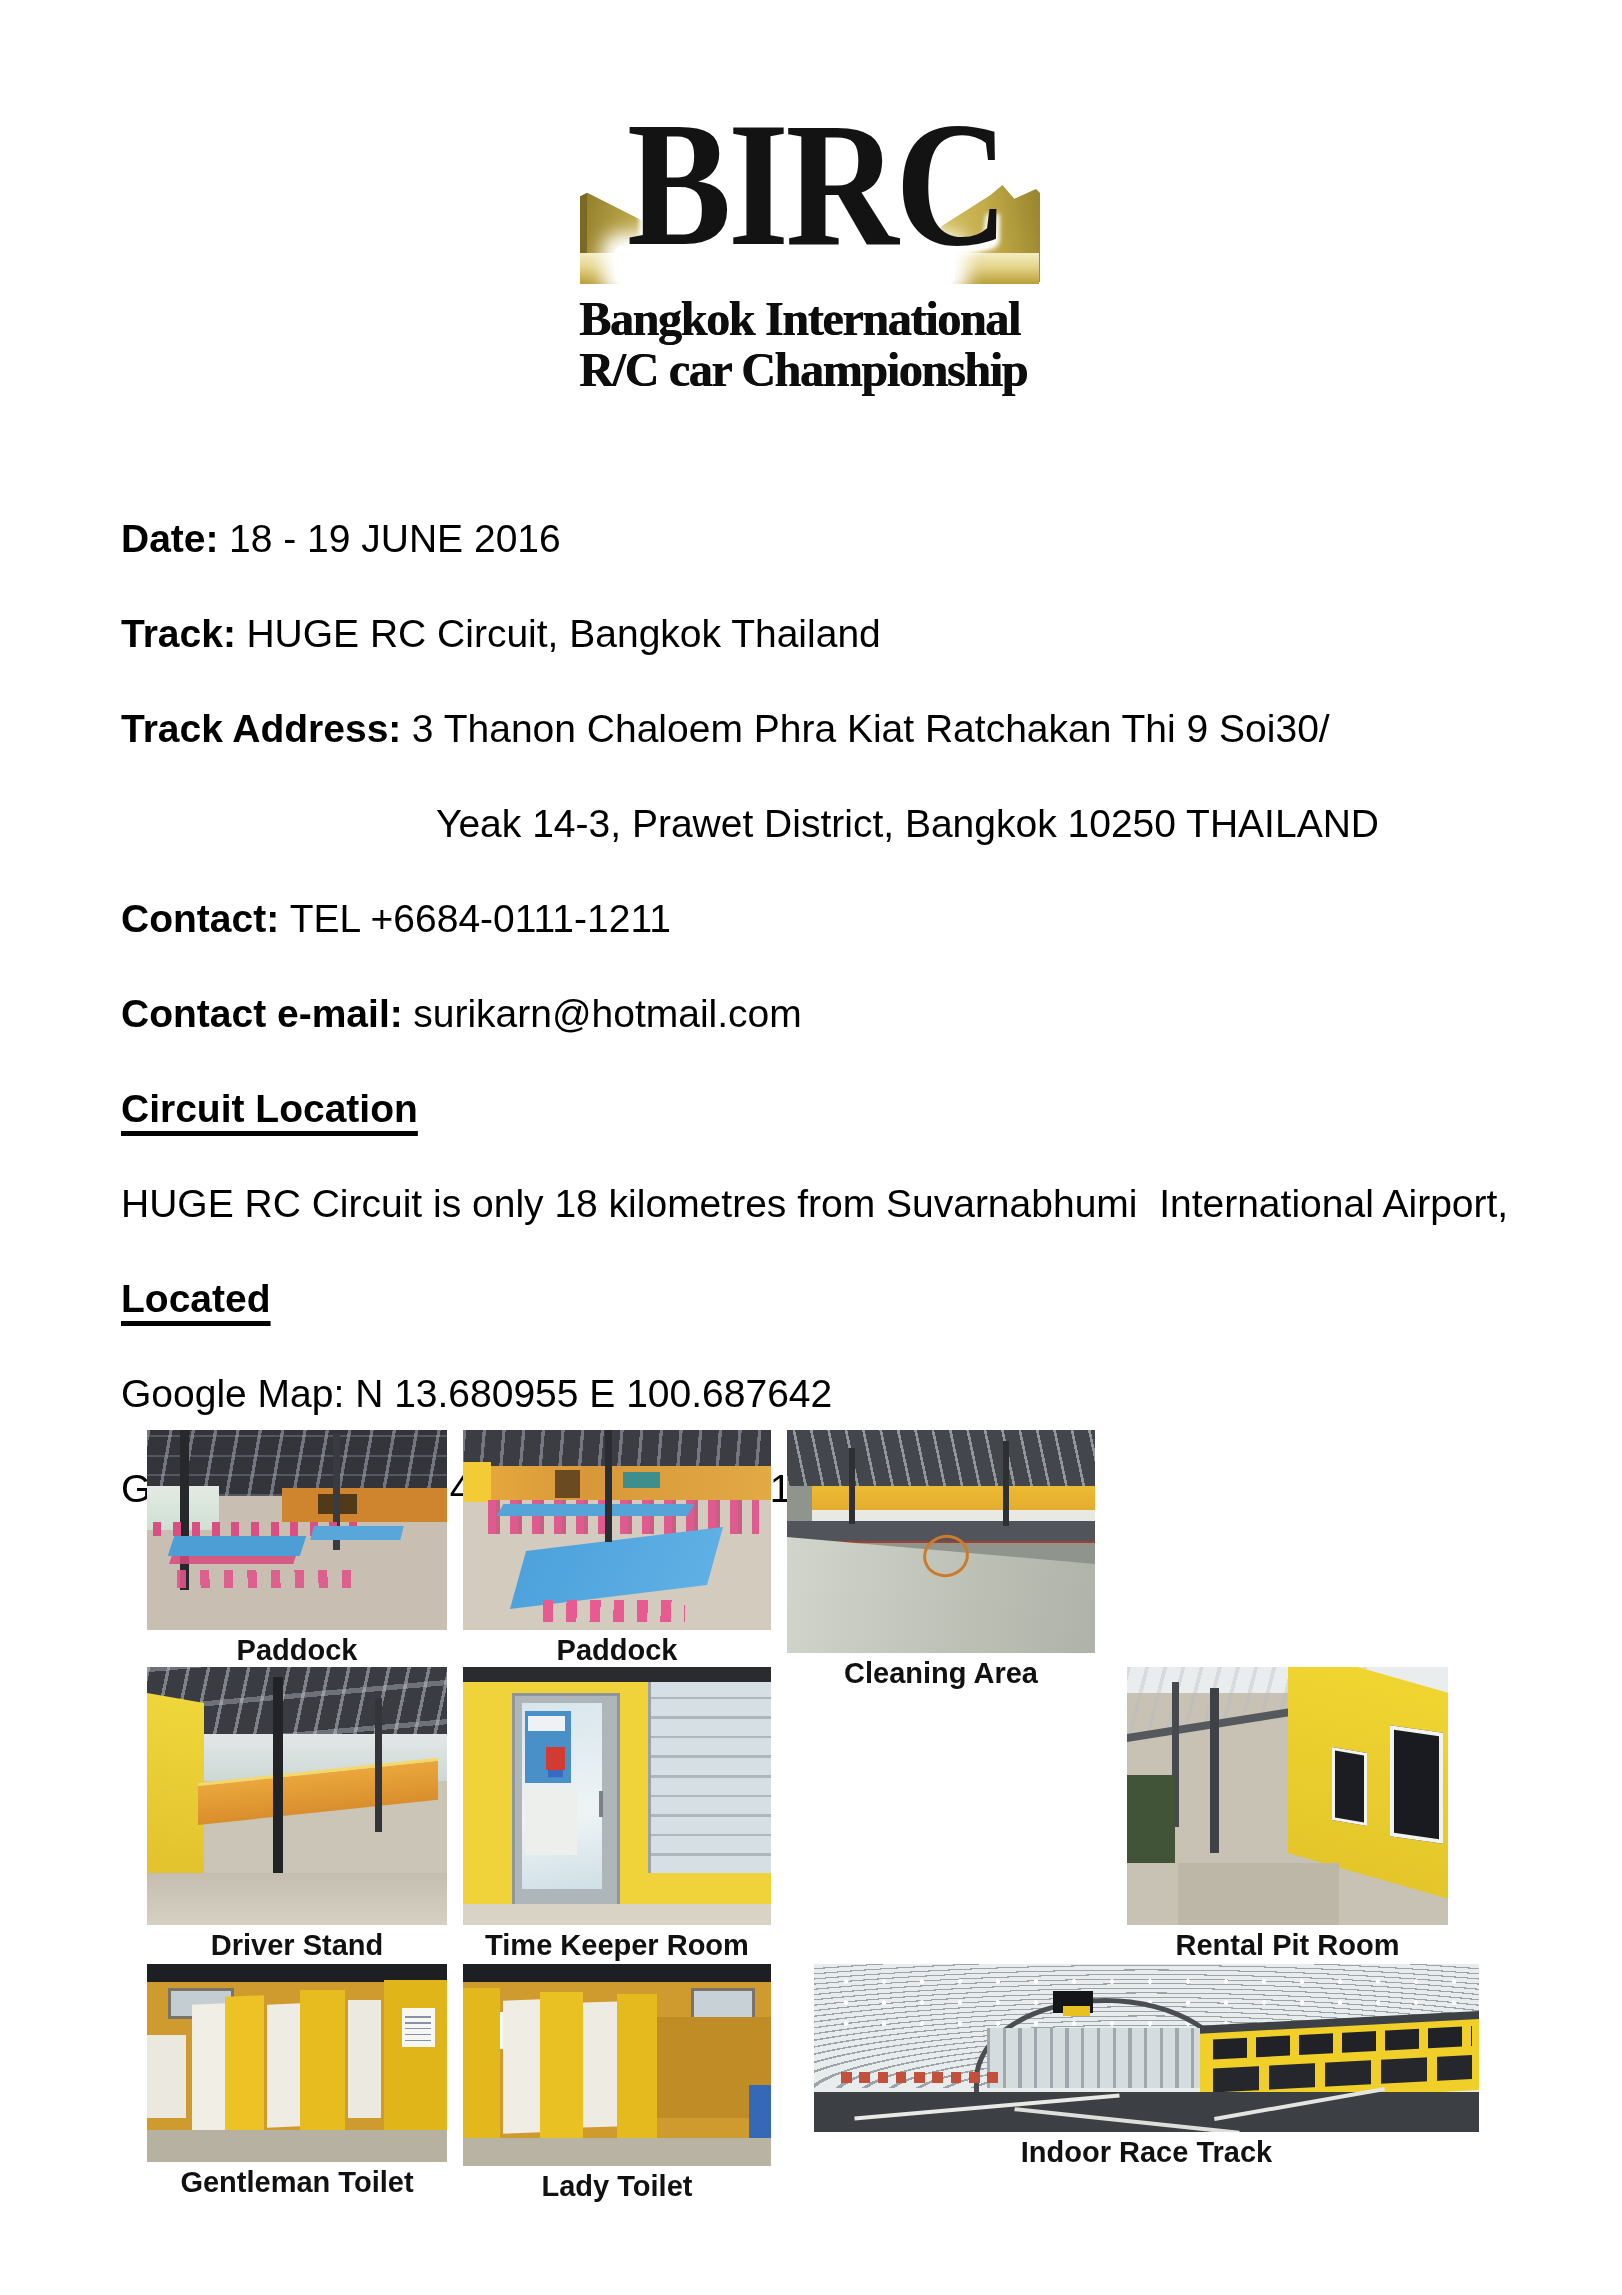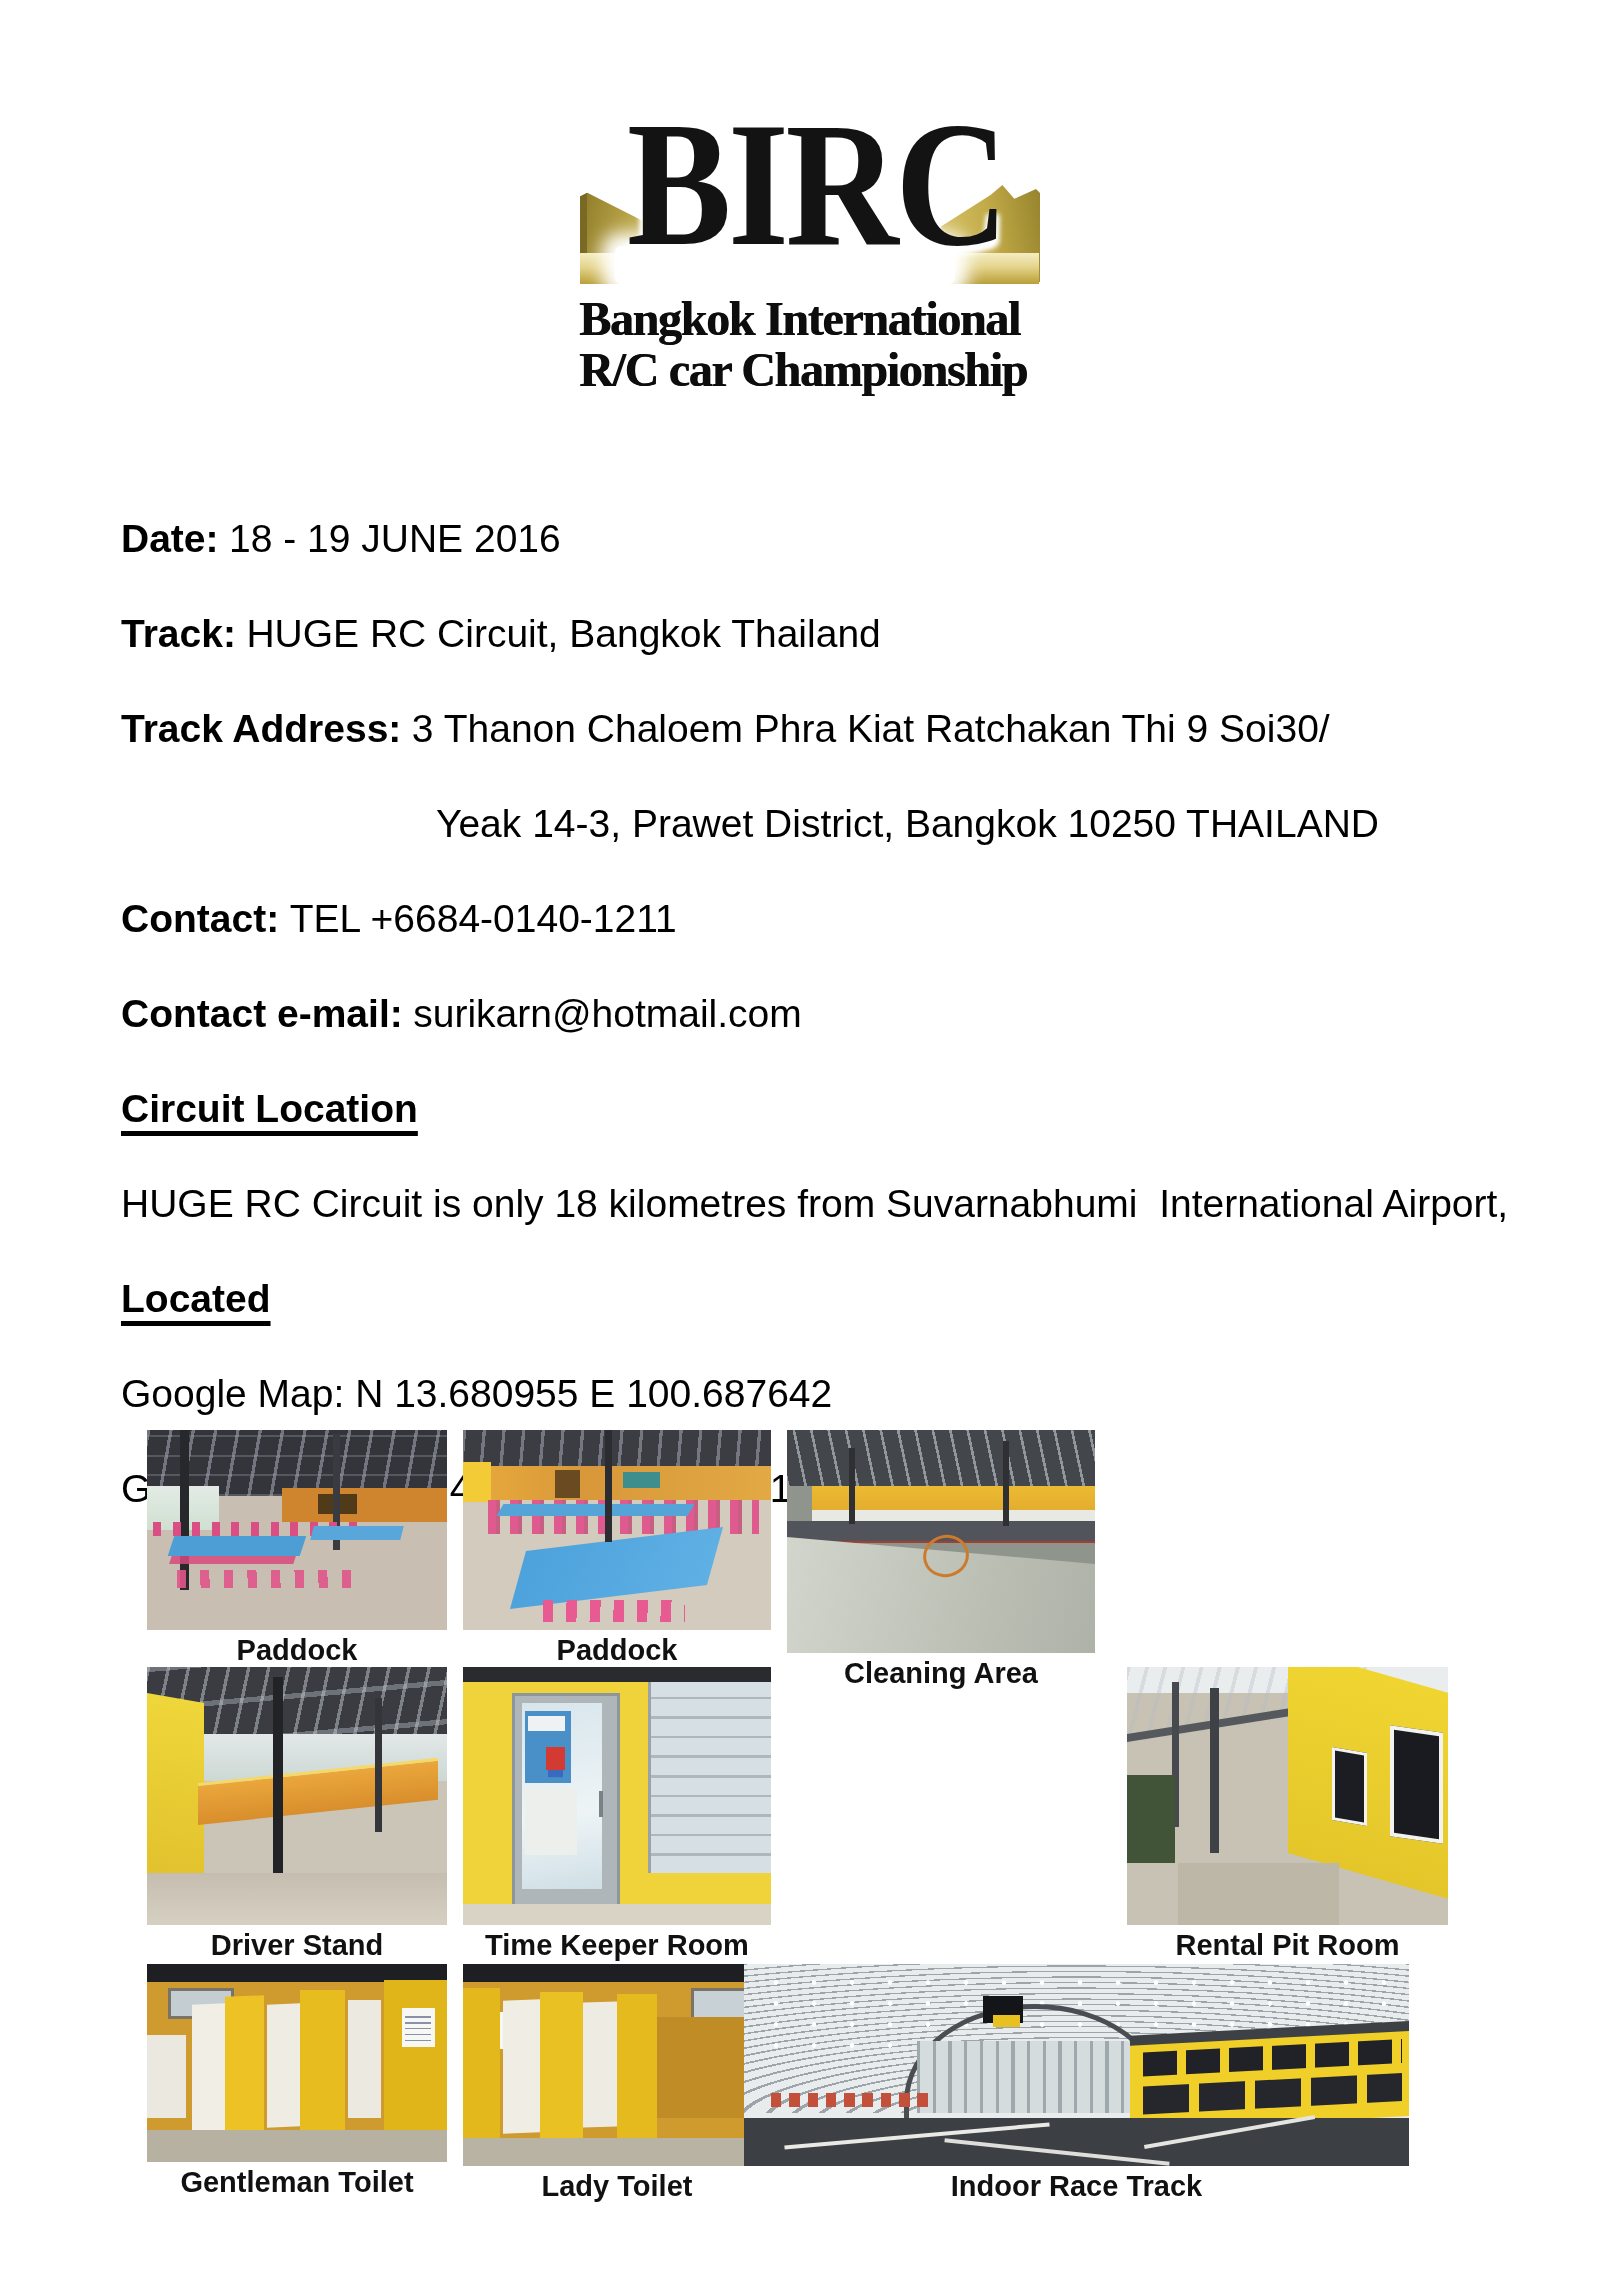--- a/index.html
+++ b/index.html
@@ -217,21 +217,21 @@
       <div>Bangkok International</div>
       <div>R/C car Championship</div>
     </div>
   </div>
 
   <div class="info">
     <div class="line"><b>Date:</b><span>18 - 19 JUNE 2016</span></div>
     <div class="line"><b>Track:</b><span>HUGE RC Circuit, Bangkok Thailand</span></div>
     <div class="line"><b>Track Address:</b><span>3 Thanon Chaloem Phra Kiat Ratchakan Thi 9 Soi30/</span></div>
     <div class="line indent"><span>Yeak 14-3, Prawet District, Bangkok 10250 THAILAND</span></div>
-    <div class="line"><b>Contact:</b><span>TEL +6684-0140-1211</span></div>
+    <div class="line"><b>Contact:</b><span>TEL +6684-0111-1211</span></div>
     <div class="line"><b>Contact e-mail:</b><span>surikarn@hotmail.com</span></div>
     <div class="line"><span class="u">Circuit Location</span></div>
     <div class="line"><span>HUGE RC Circuit is only 18 kilometres from Suvarnabhumi  International Airport,</span></div>
     <div class="line"><span class="u">Located</span></div>
     <div class="line"><span>Google Map: N 13.680955 E 100.687642</span></div>
     <div class="line"><span>GPS: N 13° 40' 51.44 E 100° 41' 15.51</span></div>
   </div>
 
   <figure class="cell" style="left:147px;top:1430px;width:300px;height:200px">
     <div class="ph s-pad1">
@@ -345,21 +345,21 @@
         <i class="e"></i>
         <i class="f"></i>
         <i class="g"></i>
         <i class="h"></i>
         <i class="i"></i>
         <i class="j"></i>
         <i class="k"></i>
       </div>
     <figcaption class="cap">Lady Toilet</figcaption>
   </figure>
-  <figure class="cell" style="left:744px;top:1964px;width:665px;height:202px">
+  <figure class="cell" style="left:814px;top:1964px;width:665px;height:168px">
     <div class="ph s-track">
         <i class="a"></i>
         <i class="p"></i>
         <i class="d"></i>
         <i class="c"></i>
         <i class="e"></i>
         <i class="f"></i>
         <i class="g"></i>
         <i class="h"></i>
         <i class="m"></i>

